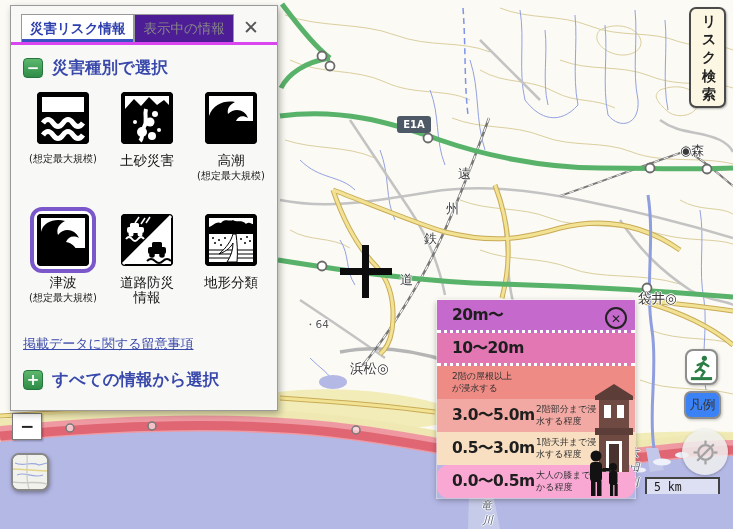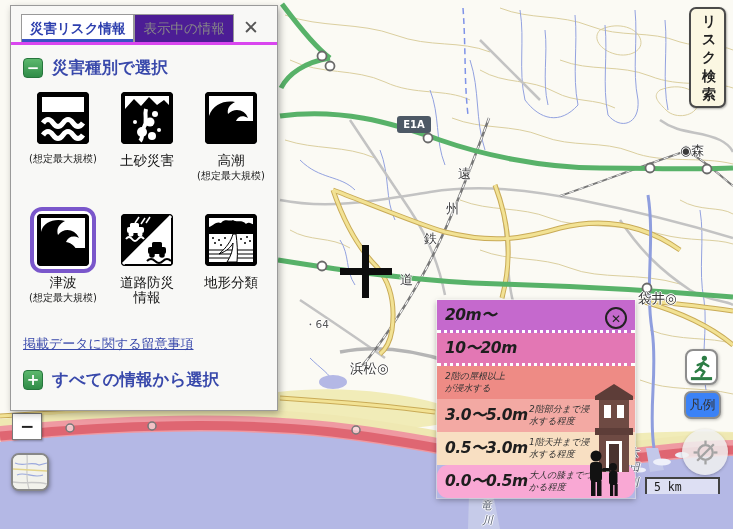--- a/index.html
+++ b/index.html
@@ -41,21 +41,21 @@
   .dicon{width:52px;height:52px;background:#000;border-radius:4px;display:block;}
   .icon-label{font-size:13.5px;color:#141414;line-height:1.12;margin-top:2px;}
   .icon-sub{font-size:10px;color:#222;margin-top:1px;}
   .notice-link{display:inline-block;margin:6px 0 0 12px;color:#3949ab;font-size:13px;
     text-decoration:underline;cursor:pointer;text-align:right;}
 
   
   .legend{position:absolute;left:437px;top:300px;width:198px;z-index:8;
     box-shadow:0 2px 6px rgba(0,0,0,.35);outline:1px solid rgba(255,255,255,.5);}
   .legend-row{position:relative;height:33px;display:flex;align-items:center;
-    padding-left:8px;box-sizing:border-box;font-style:italic;}
+    padding-left:15px;box-sizing:border-box;}
   .legend-row.wavy{border-bottom:3px dotted #fff;}
   .legend-range{font-size:15.5px;font-weight:bold;color:#1e1e1e;width:84px;letter-spacing:-.5px;}
   .legend-desc{font-size:9px;color:#333;line-height:1.3;width:64px;}
   .legend-close{position:absolute;right:8px;top:7px;width:22px;height:22px;border:2px solid #222;
     border-radius:50%;color:#222;font-size:12px;line-height:21px;text-align:center;font-weight:bold;
     cursor:pointer;box-sizing:border-box;z-index:2;}
   .legend-house{position:absolute;right:2px;top:84px;z-index:1;}
   .legend-people{position:absolute;left:148px;top:150px;z-index:1;}
 
   

